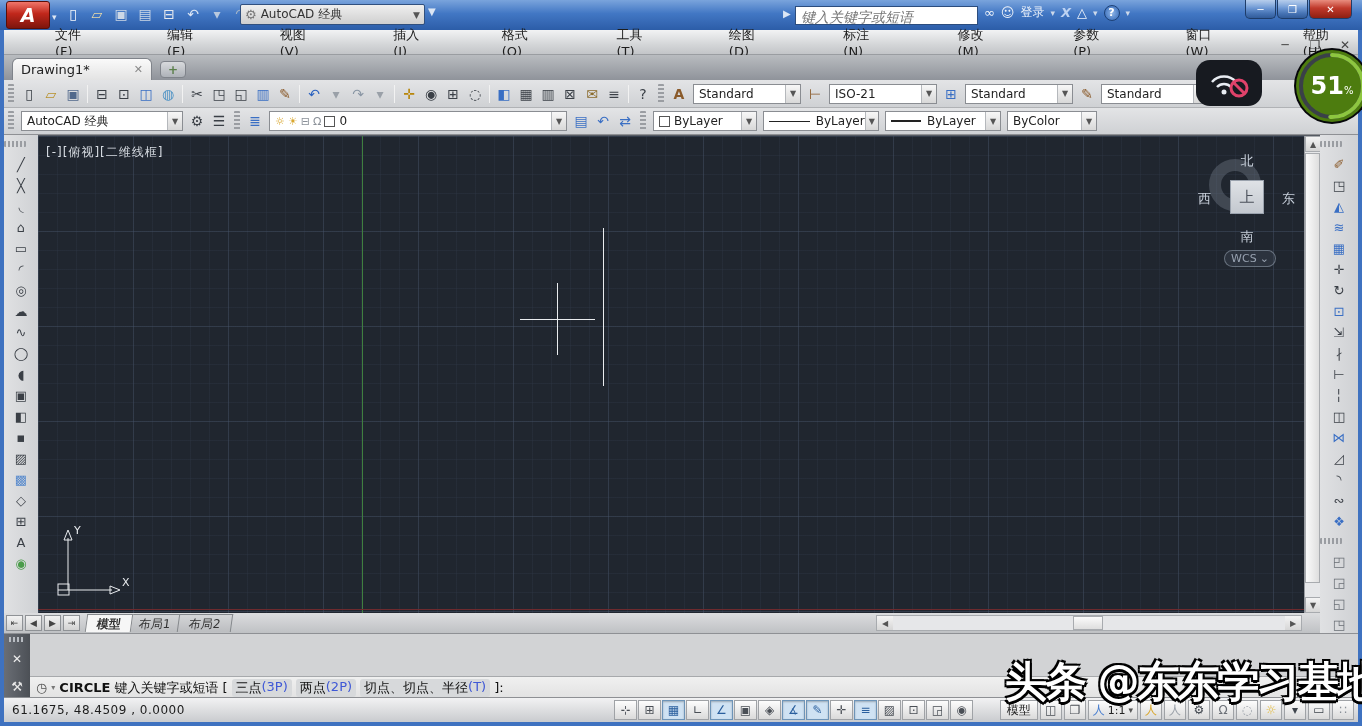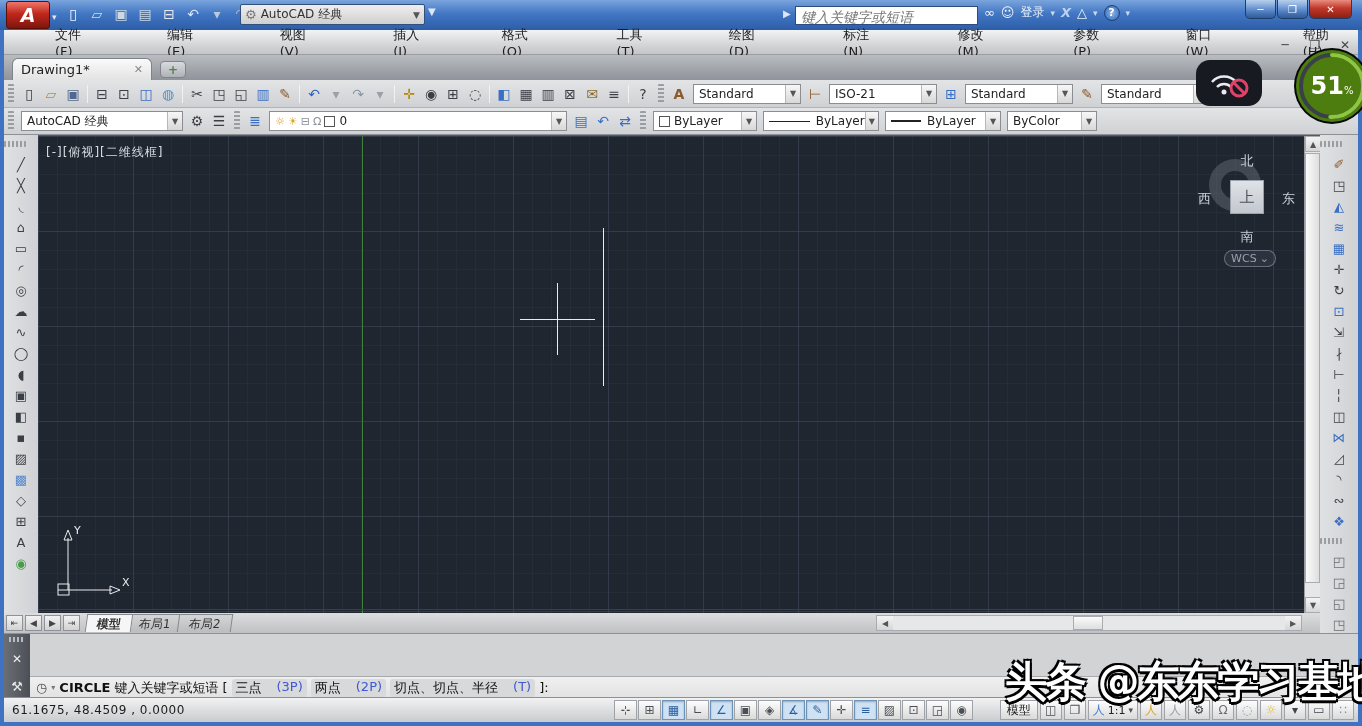--- a/index.html
+++ b/index.html
@@ -123,21 +123,21 @@
   .cmdstrip{position:absolute;left:0;top:0;width:26px;height:64px;background:linear-gradient(90deg,#6a6e75,#4c5056);display:flex;flex-direction:column;align-items:center;}
   .cmdstrip .gripdots{width:16px;height:5px;margin-top:3px;background:repeating-linear-gradient(90deg,#b8bcc2 0 2px,transparent 2px 4px);}
   .cmdstrip .closex{color:#eee;font-size:12px;margin-top:10px;}
   .cmdstrip .wrench{margin-top:auto;margin-bottom:4px;color:#e8e8e8;font-size:13px;}
   .cmdhist{position:absolute;left:32px;top:3px;font-family:"DejaVu Sans Mono",monospace;font-size:13px;color:#111;line-height:19px;white-space:pre;}
   .cmdprompt{position:absolute;left:26px;top:42px;right:0;height:22px;background:linear-gradient(#f0f0f0,#e2e2e2);border-top:1px solid #a7a9ac;
     display:flex;align-items:center;font-family:"DejaVu Sans Mono",monospace;font-size:13px;color:#111;padding-left:6px;gap:4px;}
   .cmdprompt .circ{color:#555;font-size:13px;}
   .cmdprompt .caret2{font-size:8px;color:#777;}
   .cmdprompt b{font-weight:bold;}
-  .chip{background:#d7d9db;border-radius:3px;padding:0 4px;display:inline-flex;gap:15px;text-align:right;}
+  .chip{background:#d7d9db;border-radius:3px;padding:0 4px;display:inline-flex;gap:0;text-align:right;}
   .chip .key{color:#3f58d6;}
 
   
   .statusbar{position:absolute;left:4px;top:697px;width:1354px;height:25px;background:linear-gradient(#f2f2f3,#c9cbce);
     border-top:1px solid #8e9094;display:flex;align-items:center;}
   .coords{margin-left:8px;font-size:12px;color:#1c1c1c;letter-spacing:.5px;width:200px;}
   .toggles{position:absolute;left:610px;display:flex;gap:1px;}
   .sbtn{width:23px;height:20px;border:1px solid #9fa2a6;background:linear-gradient(#fdfdfd,#dadada);
     display:inline-flex;align-items:center;justify-content:center;font-size:12px;color:#4a4f56;}
   .sbtn.pressed{background:#cfe2f3;border-color:#6d94b8;box-shadow:inset 0 1px 2px rgba(0,0,0,.25);color:#2a5f9e;}

